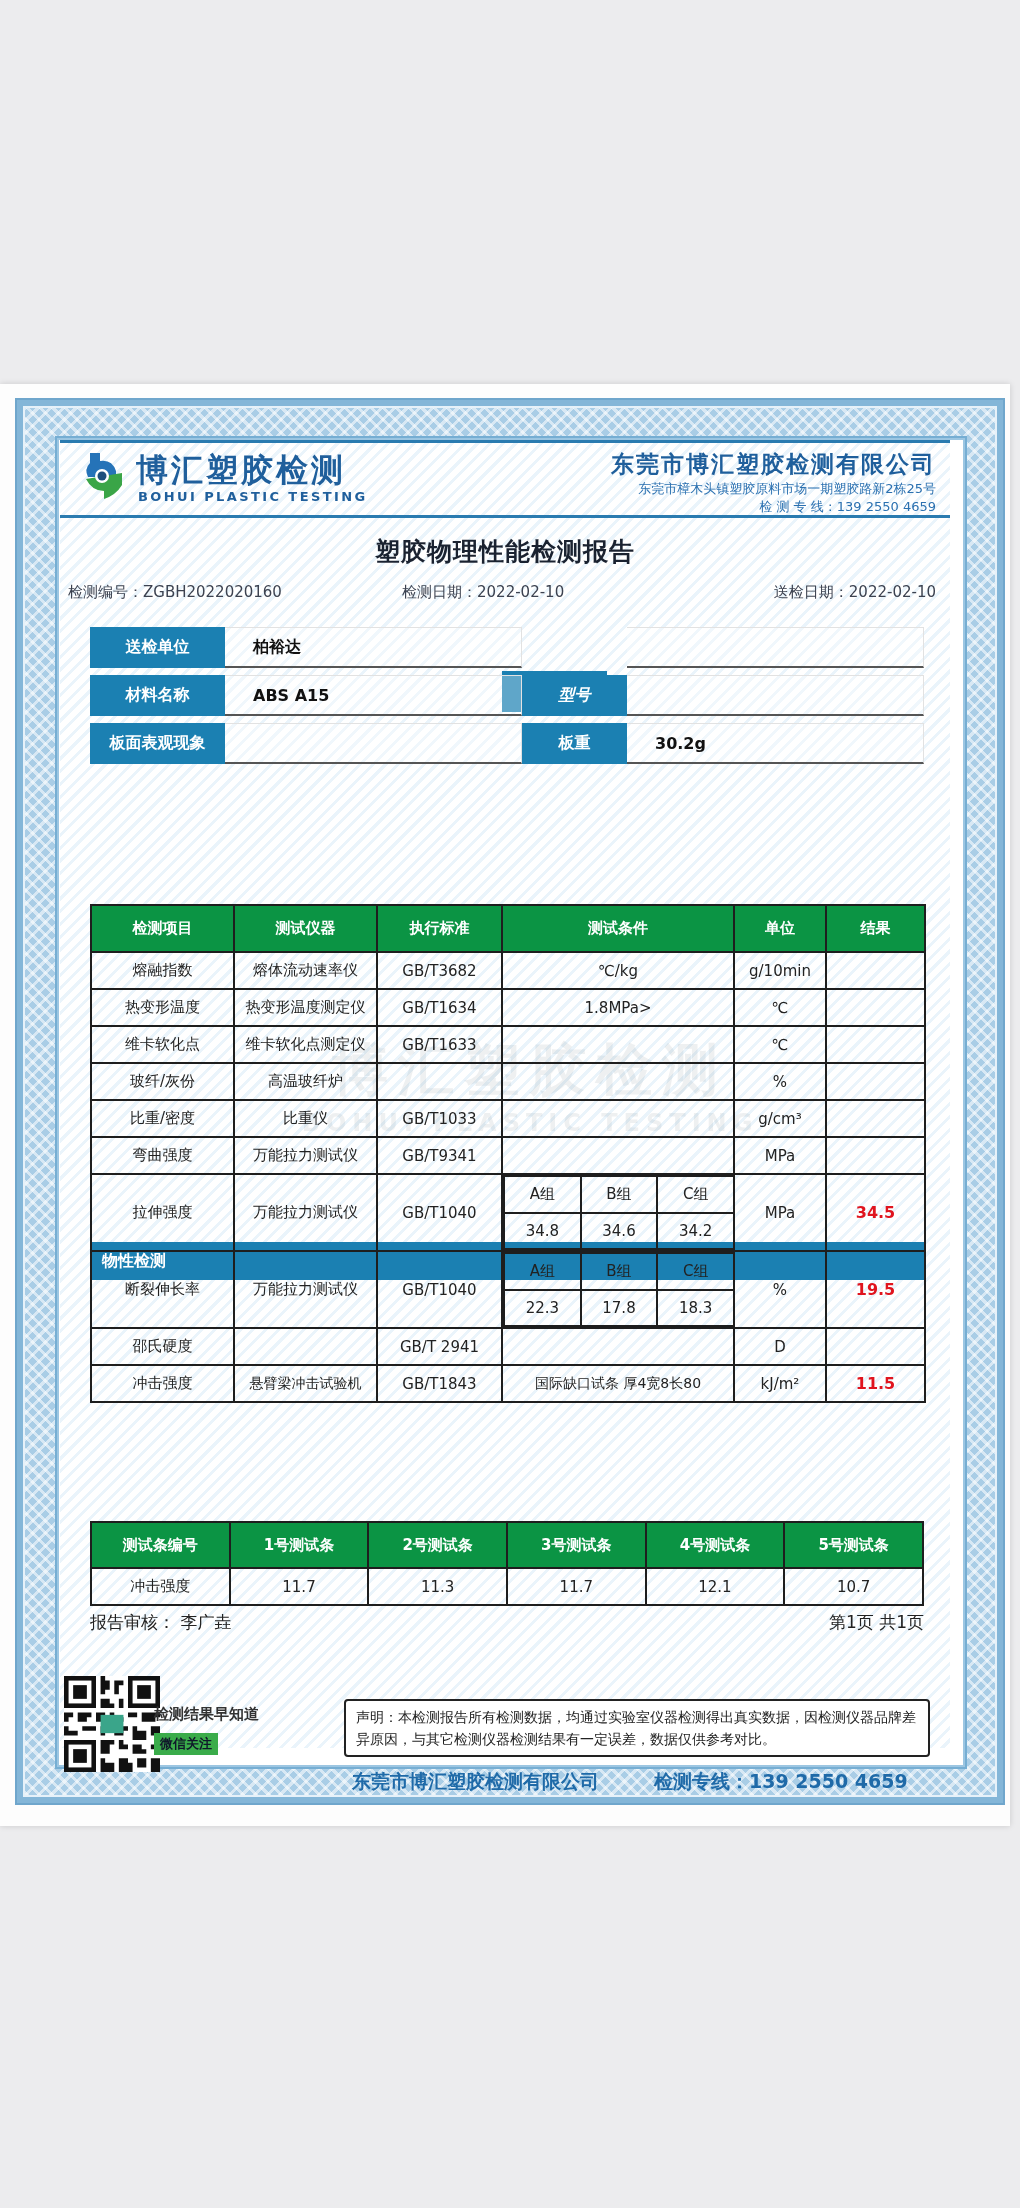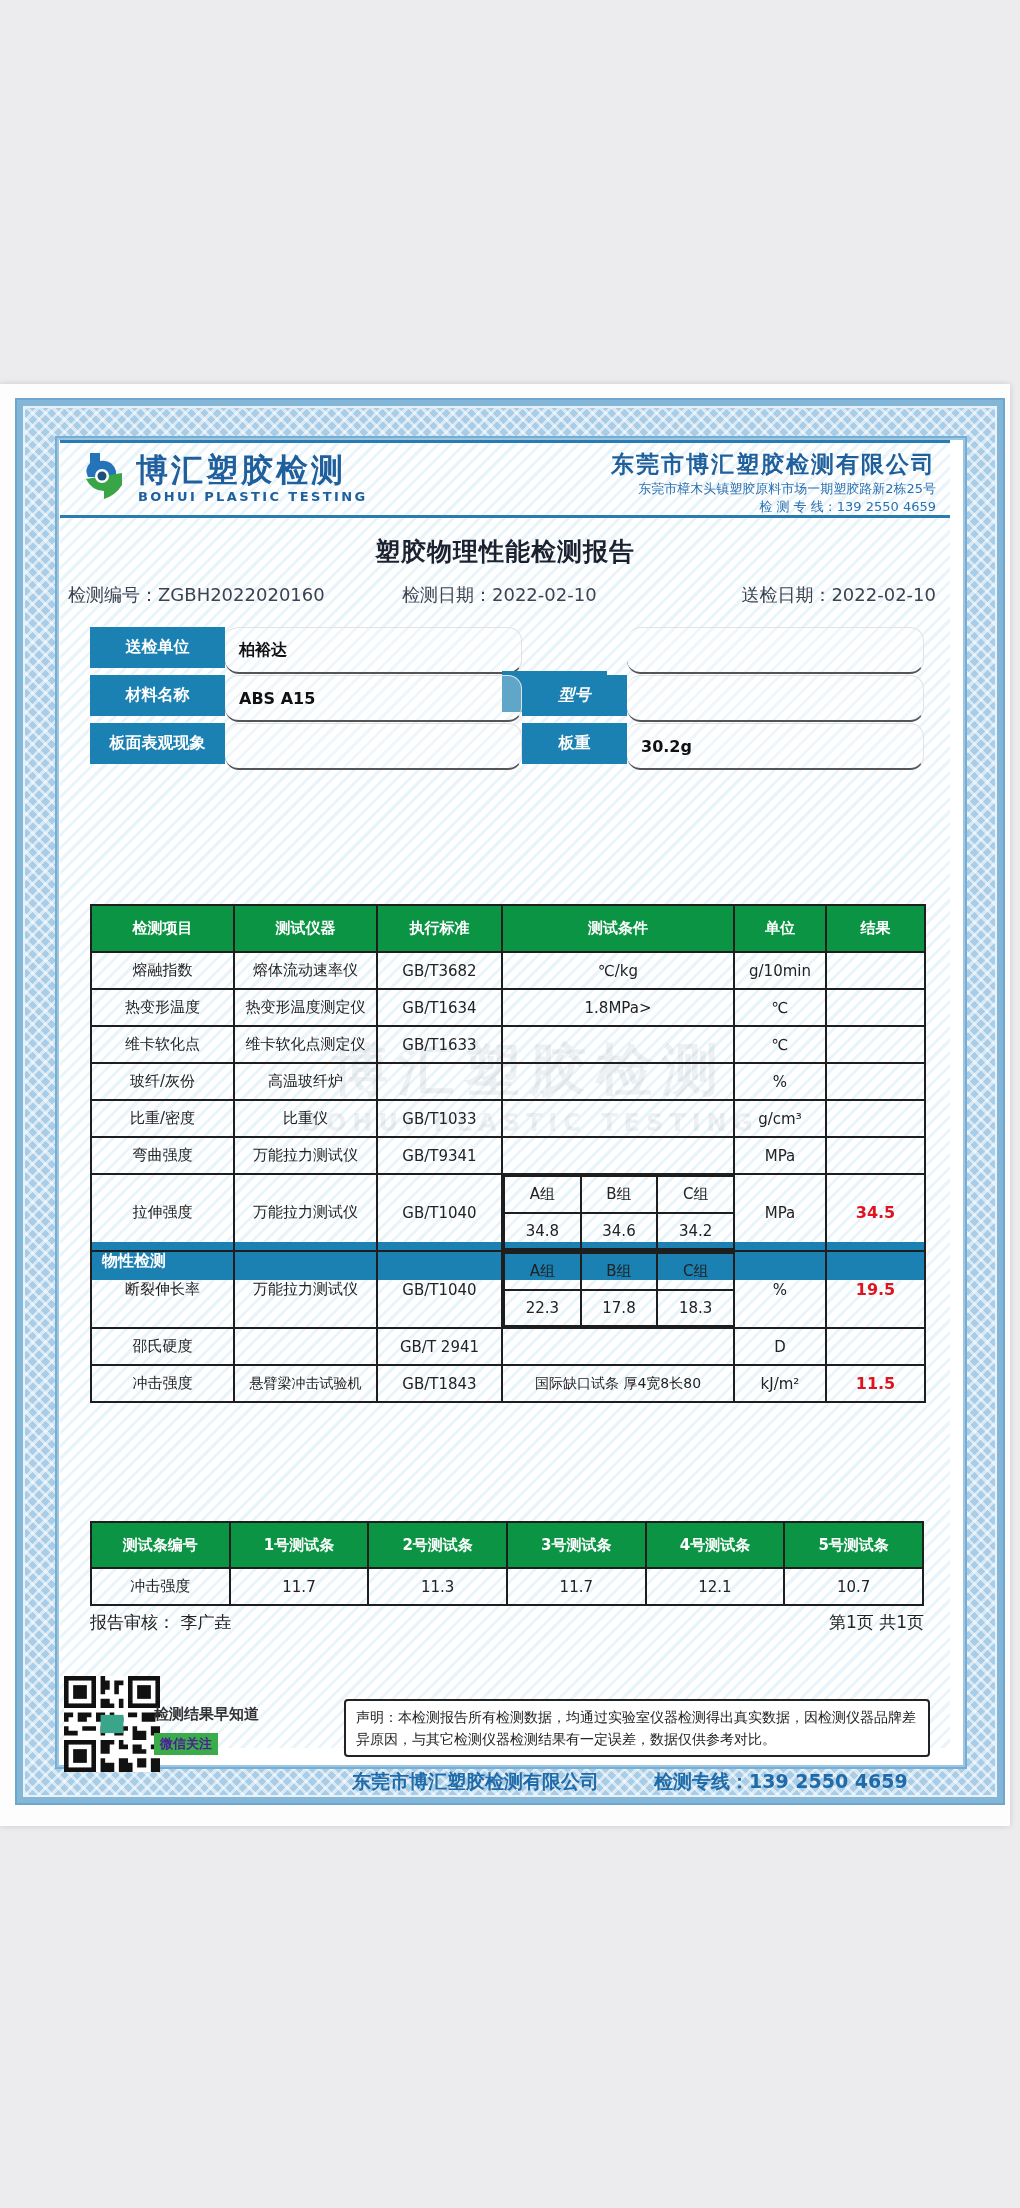--- a/index.html
+++ b/index.html
@@ -26,29 +26,29 @@
   .hdr { position: absolute; left: 0; top: 0; width: 890px; height: 62px; }
   .logo-mark { position: absolute; left: 22px; top: 8px; width: 44px; height: 50px; }
   .logo-cn { position: absolute; left: 76px; top: 6px; font-size: 32px; font-weight: bold; color: #1f5f9c; letter-spacing: 3px; }
   .logo-en { position: absolute; left: 78px; top: 46px; font-size: 13px; font-weight: bold; color: #1f5f9c; letter-spacing: 2.4px; }
   .co-name { position: absolute; right: 14px; top: 6px; font-size: 23px; font-weight: bold; color: #1f5f9c; letter-spacing: 2px; }
   .co-addr { position: absolute; right: 14px; top: 37px; font-size: 13px; color: #2a70b0; }
   .co-line { position: absolute; right: 14px; top: 55px; font-size: 13px; color: #2a70b0; }
   .hdr-rule { position: absolute; left: 0; top: 72px; width: 890px; height: 3px; background: #2a7bb0; }
 
   .title { position: absolute; left: 0; top: 92px; width: 890px; text-align: center; font-size: 25px; font-weight: bold; color: #1a2230; letter-spacing: 1px; }
-  .meta { position: absolute; top: 140px; font-size: 18px; color: #3c4250; }
+  .meta { position: absolute; top: 140px; font-size: 15px; color: #3c4250; }
 
   
   .frow { position: absolute; left: 30px; width: 834px; height: 41px; }
   .flabel { position: absolute; top: 0; height: 41px; background: #1b80b2; color: #fff; font-weight: bold; font-size: 16px;
             display: flex; align-items: center; justify-content: center; }
-  .fval { position: absolute; top: 0; height: 47px; border-bottom: 2px solid #555; border-top: 1px solid #e2e2e2; border-right: 1px solid #e2e2e2;
-          font-size: 16px; font-weight: bold; color: #111; display: flex; align-items: center; padding-left: 14px;
-          background: rgba(255,255,255,0.3); border-radius: 14px; }
+  .fval { position: absolute; top: 0; height: 41px; border-bottom: 2px solid #555; border-top: 1px solid #e2e2e2; border-right: 1px solid #e2e2e2;
+          font-size: 16px; font-weight: bold; color: #111; display: flex; align-items: center; padding-left: 28px;
+          background: rgba(255,255,255,0.3); }
 
   
   table { border-collapse: collapse; position: absolute; table-layout: fixed; }
   td, th { border: 2px solid #1e1e1e; text-align: center; vertical-align: middle; font-size: 15px; color: #222; font-weight: normal; }
   th { background: #0b9444; color: #fff; font-weight: bold; font-size: 15px; }
   .red { color: #e0141e; font-weight: bold; font-size: 16px; }
 
   .section-bar { position: absolute; left: 30px; top: 800px; width: 834px; height: 38px; background: #1b80b2;
                  color: #fff; font-weight: bold; font-size: 16px; display: flex; align-items: center; padding-left: 12px; }
 
@@ -59,21 +59,21 @@
                font-weight: bold; pointer-events: none; }
   .watermark .wm-cn { font-size: 56px; letter-spacing: 10px; }
   .watermark .wm-en { font-size: 24px; letter-spacing: 6px; }
 
   .review { position: absolute; left: 30px; top: 1168px; font-size: 17px; color: #222; }
   .pageinfo { position: absolute; right: 26px; top: 1168px; font-size: 17px; color: #222; }
 
   
   .qr { position: absolute; left: 30px; top: 1272px; width: 58px; height: 98px; }
   .qr-text { position: absolute; left: 94px; top: 1300px; font-size: 15px; font-weight: bold; color: #333; }
-  .qr-badge { position: absolute; left: 94px; top: 1326px; padding: 2px 6px; background: #3aac4a; color: #4c1d95; font-size: 13px; font-weight: bold; }
+  .qr-badge { position: absolute; left: 94px; top: 1326px; padding: 2px 6px; background: #3aac4a; color: #0f172a; font-size: 13px; font-weight: bold; }
   .notice-box { position: absolute; left: 284px; top: 1286px; width: 586px; height: 58px; border: 2px solid #222; border-radius: 4px;
                 background: #fff; font-size: 14px; line-height: 22px; padding: 5px 10px; color: #222; }
   .foot-co { position: absolute; left: 292px; top: 1356px; font-size: 19px; font-weight: bold; color: #1f6aa8; }
   .foot-line { position: absolute; left: 594px; top: 1356px; font-size: 19px; font-weight: bold; color: #1f6aa8; }
 </style>
 </head>
 <body>
 
 <div class="paper">
   <div class="border-outer">

